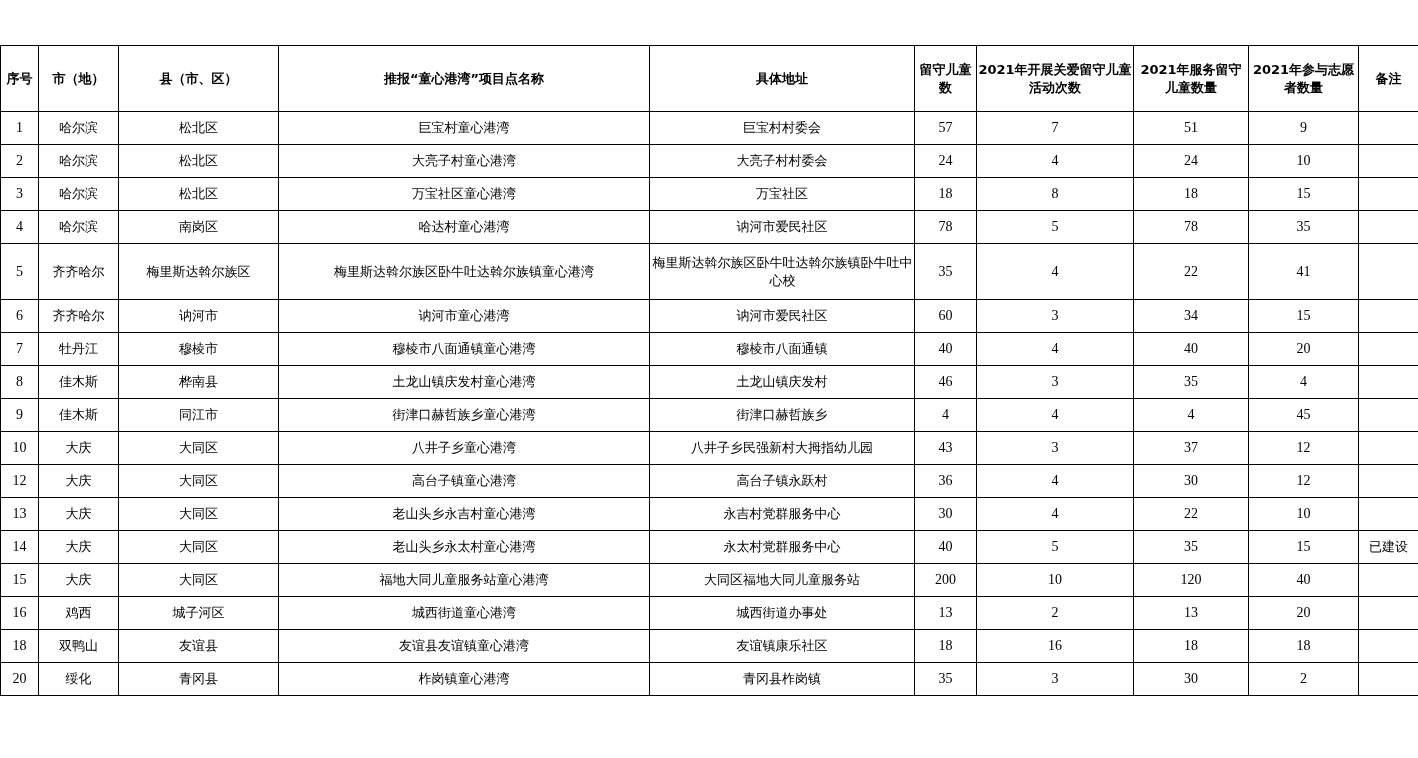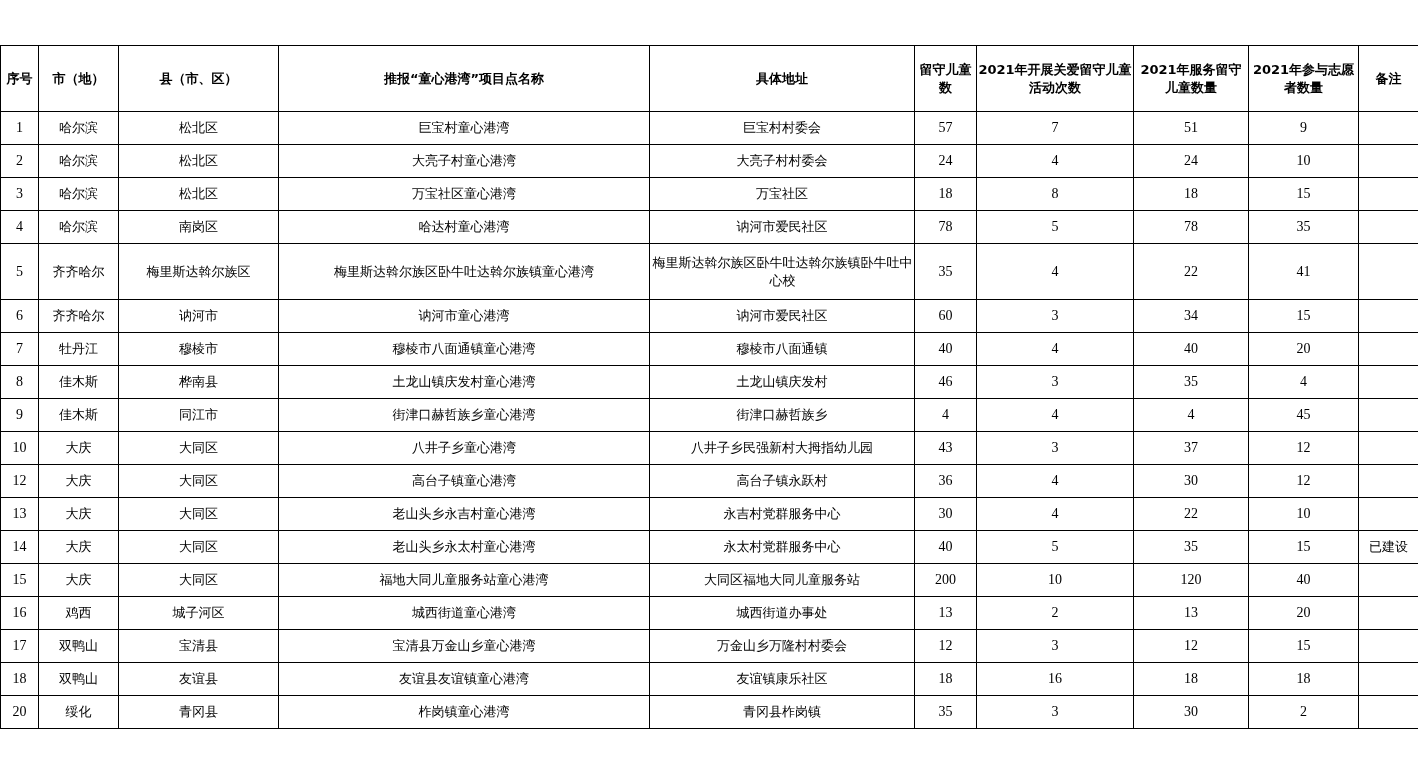--- a/index.html
+++ b/index.html
@@ -239,32 +239,20 @@
         <td>城子河区</td>
         <td>城西街道童心港湾</td>
         <td>城西街道办事处</td>
         <td class="num">13</td>
         <td class="num">2</td>
         <td class="num">13</td>
         <td class="num">20</td>
         <td></td>
       </tr>
       <tr>
-        <td class="num">17</td>
-        <td>双鸭山</td>
-        <td>宝清县</td>
-        <td>宝清县万金山乡童心港湾</td>
-        <td>万金山乡万隆村村委会</td>
-        <td class="num">12</td>
-        <td class="num">3</td>
-        <td class="num">12</td>
-        <td class="num">15</td>
-        <td></td>
-      </tr>
-      <tr>
         <td class="num">18</td>
         <td>双鸭山</td>
         <td>友谊县</td>
         <td>友谊县友谊镇童心港湾</td>
         <td>友谊镇康乐社区</td>
         <td class="num">18</td>
         <td class="num">16</td>
         <td class="num">18</td>
         <td class="num">18</td>
         <td></td>

